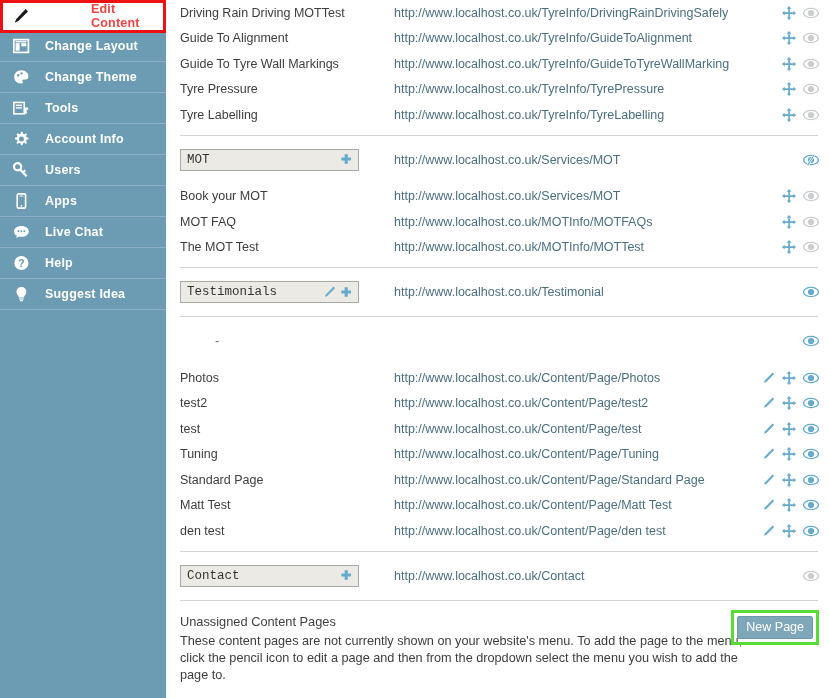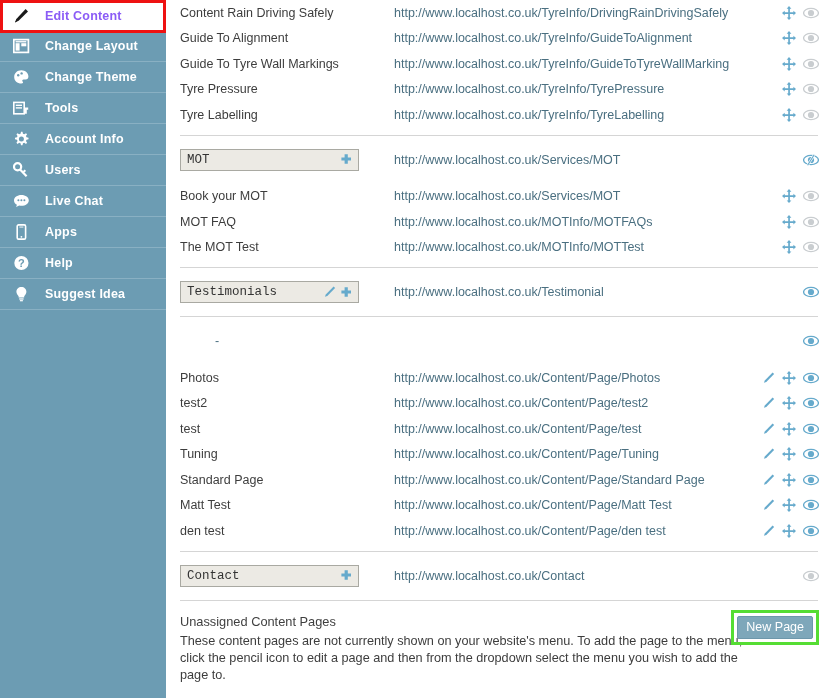--- a/index.html
+++ b/index.html
@@ -47,22 +47,23 @@
     min-width: 26px;
     display: flex;
     align-items: center;
     justify-content: flex-start;
   }
   .nav-item .nav-ico svg { display: block; }
   .nav-item .nav-label { margin-left: 6px; }
 
   .nav-item.is-active {
     background: #ffffff;
-    color: #8b5cf6;
+    color: #ef4444;
     border-bottom: none;
+    gap: 46px;
   }
   .hl-red {
     position: absolute;
     left: 0;
     top: 0;
     width: 166px;
     height: 33px;
     box-sizing: border-box;
     border: 3px solid #ee1111;
     pointer-events: none;
@@ -252,41 +253,41 @@
             <circle cx="4.6" cy="4.8" r="3.6" fill="none" stroke="#ffffff" stroke-width="2.2"></circle>
             <path d="M6.8 7.2 L13.6 14.2" stroke="#ffffff" stroke-width="2.2"></path>
             <path d="M10.4 10.0 L12.4 8.2" stroke="#ffffff" stroke-width="2.0"></path>
           </svg>
         </span>
         <span class="nav-label">Users</span>
       </div>
       <div class="nav-item">
         <span class="nav-ico">
           <svg width="17" height="16" viewBox="0 0 17 16">
+            <rect x="4.2" y="0.9" width="8.4" height="14.2" rx="1.4" fill="none" stroke="#ffffff" stroke-width="1.6"></rect>
+            <circle cx="8.4" cy="12.8" r="0.9" fill="#ffffff"></circle>
+            <rect x="6.4" y="2.6" width="4" height="0.9" fill="#ffffff"></rect>
+          </svg>
+        </span>
+        <span class="nav-label">Apps</span>
+      </div>
+      <div class="nav-item">
+        <span class="nav-ico">
+          <svg width="17" height="16" viewBox="0 0 17 16">
             <path d="M8.4 2.0 C4.2 2.0 1.0 4.4 1.0 7.4 C1.0 9.2 2.1 10.8 3.9 11.8 C3.7 12.8 3.0 13.8 3.0 13.8 C3.0 13.8 5.0 13.5 6.2 12.6 C6.9 12.7 7.6 12.8 8.4 12.8 C12.6 12.8 15.8 10.4 15.8 7.4 C15.8 4.4 12.6 2.0 8.4 2.0 Z" fill="#ffffff"></path>
             <circle cx="5.4" cy="7.3" r="1.0" fill="#6c9cb3"></circle>
             <circle cx="8.4" cy="7.3" r="1.0" fill="#6c9cb3"></circle>
             <circle cx="11.4" cy="7.3" r="1.0" fill="#6c9cb3"></circle>
           </svg>
         </span>
         <span class="nav-label">Live Chat</span>
       </div>
       <div class="nav-item">
         <span class="nav-ico">
           <svg width="17" height="16" viewBox="0 0 17 16">
-            <rect x="4.2" y="0.9" width="8.4" height="14.2" rx="1.4" fill="none" stroke="#ffffff" stroke-width="1.6"></rect>
-            <circle cx="8.4" cy="12.8" r="0.9" fill="#ffffff"></circle>
-            <rect x="6.4" y="2.6" width="4" height="0.9" fill="#ffffff"></rect>
-          </svg>
-        </span>
-        <span class="nav-label">Apps</span>
-      </div>
-      <div class="nav-item">
-        <span class="nav-ico">
-          <svg width="17" height="16" viewBox="0 0 17 16">
             <circle cx="8.4" cy="8" r="7.1" fill="#ffffff"></circle>
             <text x="8.4" y="12.4" font-family="Liberation Sans, sans-serif" font-size="11" font-weight="bold" fill="#6c9cb3" text-anchor="middle">?</text>
           </svg>
         </span>
         <span class="nav-label">Help</span>
       </div>
       <div class="nav-item">
         <span class="nav-ico">
           <svg width="17" height="16" viewBox="0 0 17 16">
             <path d="M8.4 1.0 C5.5 1.0 3.4 3.1 3.4 5.8 C3.4 7.8 4.7 9.0 5.6 10.2 L5.6 11.6 L11.2 11.6 L11.2 10.2 C12.1 9.0 13.4 7.8 13.4 5.8 C13.4 3.1 11.3 1.0 8.4 1.0 Z" fill="#ffffff"></path>
@@ -295,21 +296,21 @@
           </svg>
         </span>
         <span class="nav-label">Suggest Idea</span>
       </div>
     <div class="hl-red"></div>
   </nav>
 
   <main class="main">
     <div id="content-area">
         <div class="row child">
-          <div class="name">Content Rain Driving Safely</div>
+          <div class="name">Driving Rain Driving MOTTest</div>
           <div class="url">http://www.localhost.co.uk/TyreInfo/DrivingRainDrivingSafely</div>
           <div class="acts">
             <span class="icon-btn">
               <svg width="14" height="14" viewBox="0 0 14 14">
                 <path d="M7 0 L9.4 2.7 H7.9 V6.2 H11.4 V4.7 L14 7 L11.4 9.4 V7.9 H7.9 V11.4 H9.4 L7 14 L4.7 11.4 H6.2 V7.9 H2.7 V9.4 L0 7 L2.7 4.7 V6.2 H6.2 V2.7 H4.7 Z" fill="#66aacc"></path>
               </svg>
             </span>
             <span class="icon-btn">
               <svg width="16" height="12" viewBox="0 0 16 12">
                 <ellipse cx="8" cy="6" rx="7.4" ry="4.6" fill="none" stroke="#c9cdd0" stroke-width="1.3"></ellipse>

